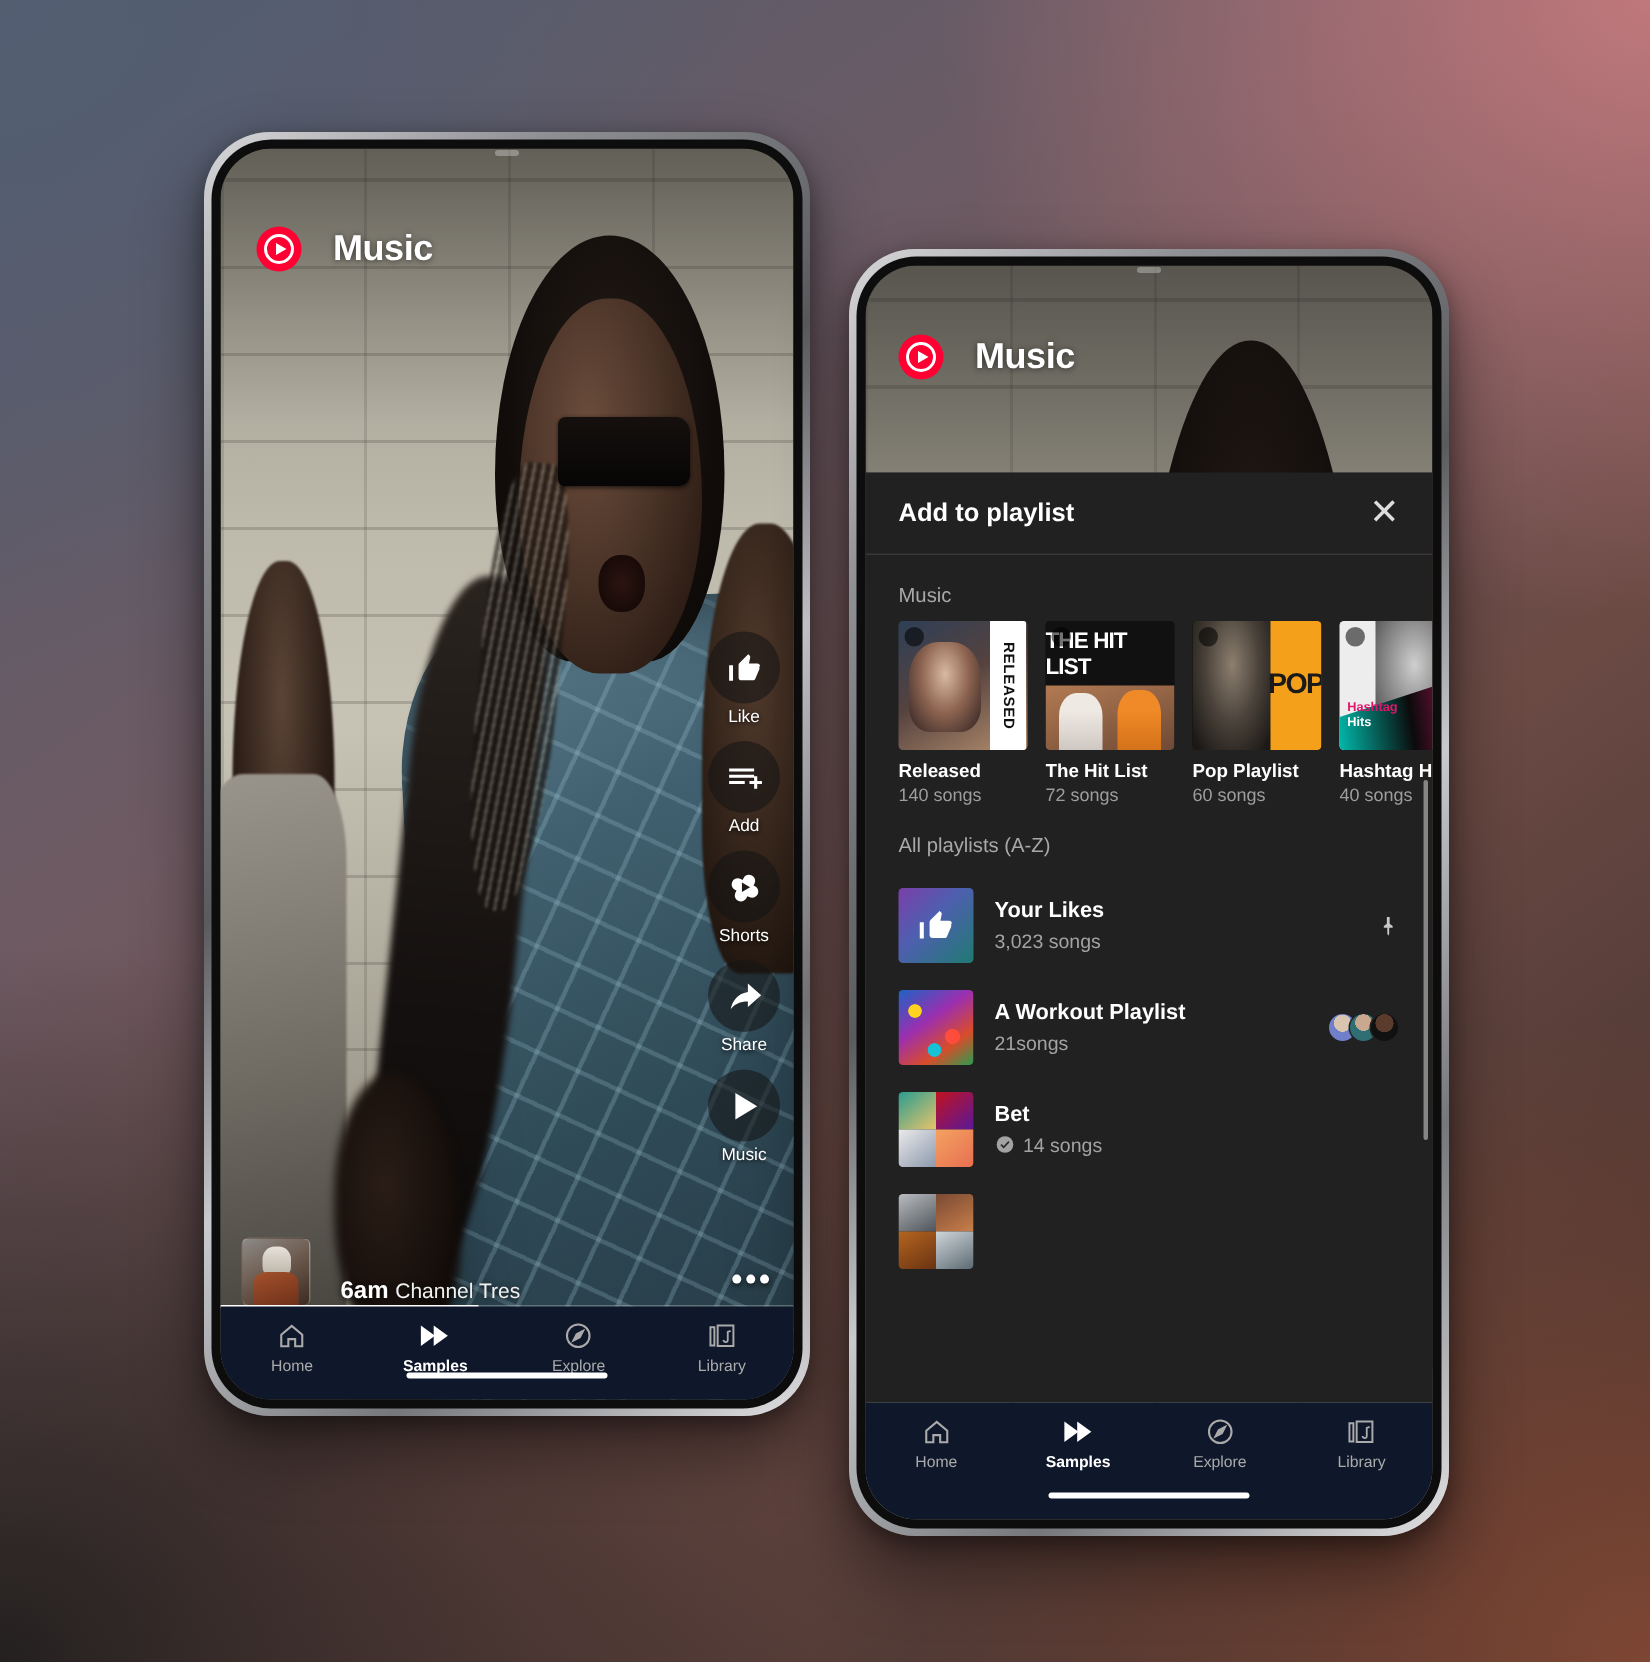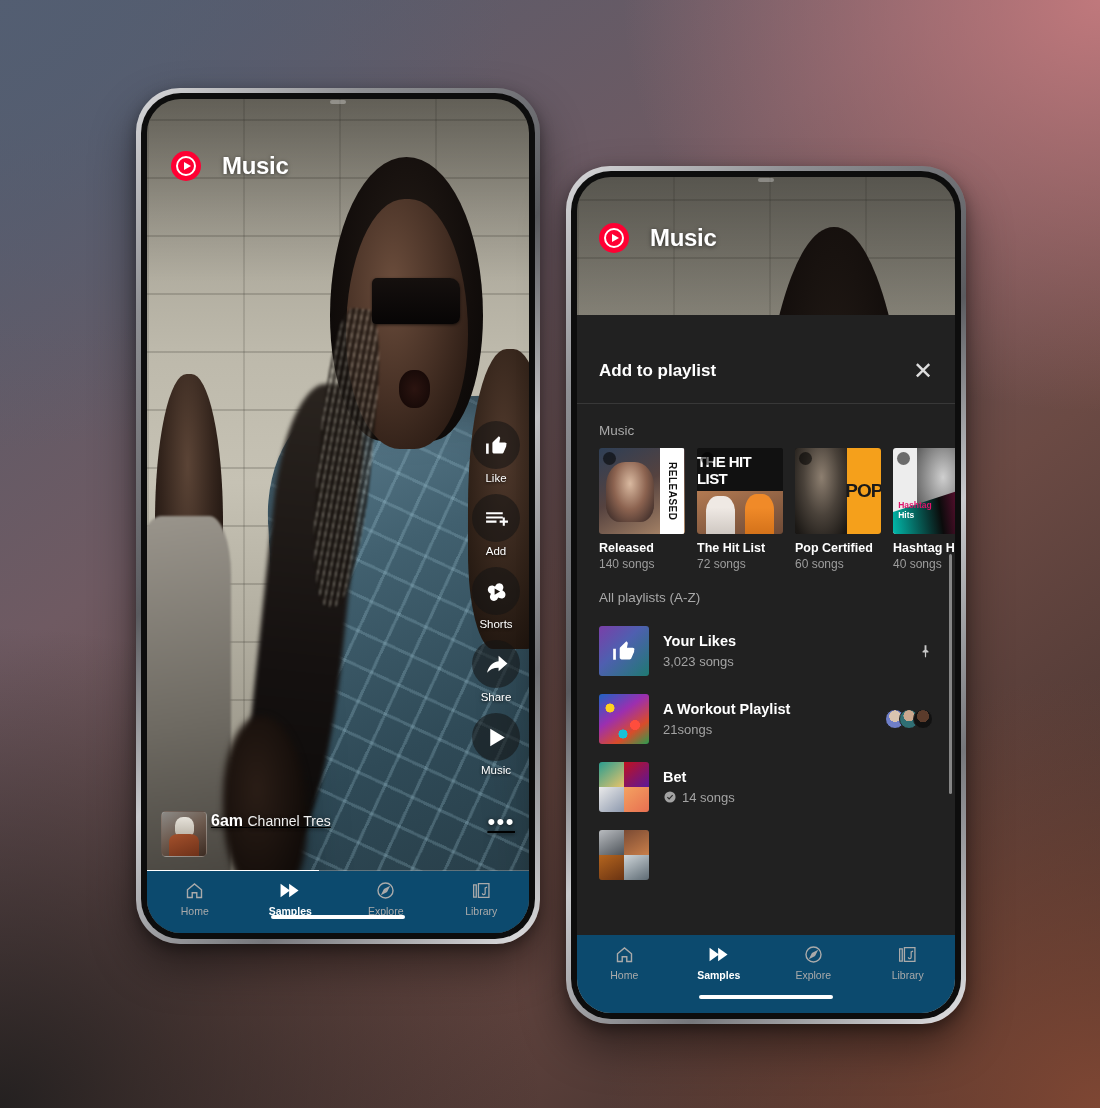--- a/index.html
+++ b/index.html
@@ -189,22 +189,22 @@
     display: flex; align-items: center; justify-content: center;
   }
   .action-label {
     margin-top: 3px; color: #fff; font-size: 11.5px; font-weight: 500;
     text-shadow: 0 1px 3px rgba(0,0,0,0.8);
   }
 
   
   .now-playing {
     position: absolute; left: 0; right: 0; bottom: 62px;
-    height: 60px; display: flex; align-items: flex-start; gap: 4px;
-    padding: 0 14px; z-index: 14; text-decoration: underline;
+    height: 60px; display: flex; align-items: flex-end; gap: 20px;
+    padding: 0 14px; z-index: 14;
   }
   .np-thumb {
     width: 46px; height: 46px; border-radius: 5px; flex: 0 0 auto; overflow: hidden;
     background: linear-gradient(150deg,#8c8a86 0%,#6d5a4e 48%,#3c2b22 100%);
     position: relative; border: 1px solid rgba(255,255,255,0.16);
   }
   .np-thumb::before {
     content:""; position:absolute; left:30%; top:12%; width:42%; height:44%;
     background: linear-gradient(180deg,#e6e2da,#b9b2a6); border-radius: 44% 44% 34% 34%;
   }
@@ -229,44 +229,44 @@
   }
   .progress {
     position: absolute; left: 0; right: 0; bottom: 61px; height: 2.5px;
     background: rgba(255,255,255,0.26); z-index: 15;
   }
   .progress > i { display:block; height:100%; background:#fff; }
 
   
   .bottom-nav {
     position: absolute; left: 0; right: 0; bottom: 0; height: 62px;
-    background: #0c4a6e;
+    background: #0f172a;
     display: flex; align-items: flex-start; justify-content: space-around;
     padding-top: 8px; z-index: 16; text-align: center;
   }
   .phone-right-screen .bottom-nav { height: 78px; }
   .nav-item { display:flex; flex-direction:column; align-items:center; width: 25%; gap: 4px; }
   .nav-label { font-size: 10.5px; color: #aaa; }
   .nav-item.active .nav-label { color: #fff; font-weight: 600; }
   .nav-icon { height: 22px; display:flex; align-items:center; justify-content:center; }
   .home-bar {
     position: absolute; left: 50%; transform: translateX(-50%); bottom: 14px;
     width: 134px; height: 4.5px; border-radius: 3px; background: #fff; z-index: 17;
   }
 
   
   .sheet {
     position: absolute; left: 0; right: 0; top: 138px; bottom: 78px;
     background: #212121; z-index: 14;
     display: flex; flex-direction: column; overflow: hidden;
   }
   .sheet-header {
-    height: 66px; flex: 0 0 auto;
+    height: 55px; flex: 0 0 auto;
     display:flex; align-items:center; justify-content:space-between;
-    padding: 0 22px; border-bottom: 1px solid #383838; margin-top: 23px;
+    padding: 0 22px; border-bottom: 1px solid #383838;
   }
   .sheet-title { color:#fff; font-size:17px; font-weight:600; }
   .close-x { color:#ddd; font-size:24px; line-height:1; font-weight: 300; }
 
   .sheet-body { flex: 1 1 auto; overflow: hidden; position: relative; }
 
   .section-label {
     color:#a8a8a8; font-size:13.5px; padding: 19px 22px 10px;
   }
   .recent-row {
@@ -585,21 +585,21 @@
               <div class="recent-name">The Hit List</div>
               <div class="recent-count">72 songs</div>
             </div>
 
             <div class="recent-card">
               <div class="recent-art art-pop">
                 <span class="pop-left"></span>
                 <span class="pop-right">POP</span>
                 <span class="art-badge"></span>
               </div>
-              <div class="recent-name">Pop Certified</div>
+              <div class="recent-name">Pop Playlist</div>
               <div class="recent-count">60 songs</div>
             </div>
 
             <div class="recent-card">
               <div class="recent-art art-hashtag">
                 <span class="ht-photo"></span>
                   <span class="ht-d1"></span>
                 <span class="ht-txt">
                   <span class="r">Hashtag</span><br><span class="w">Hits</span>
                 </span>

